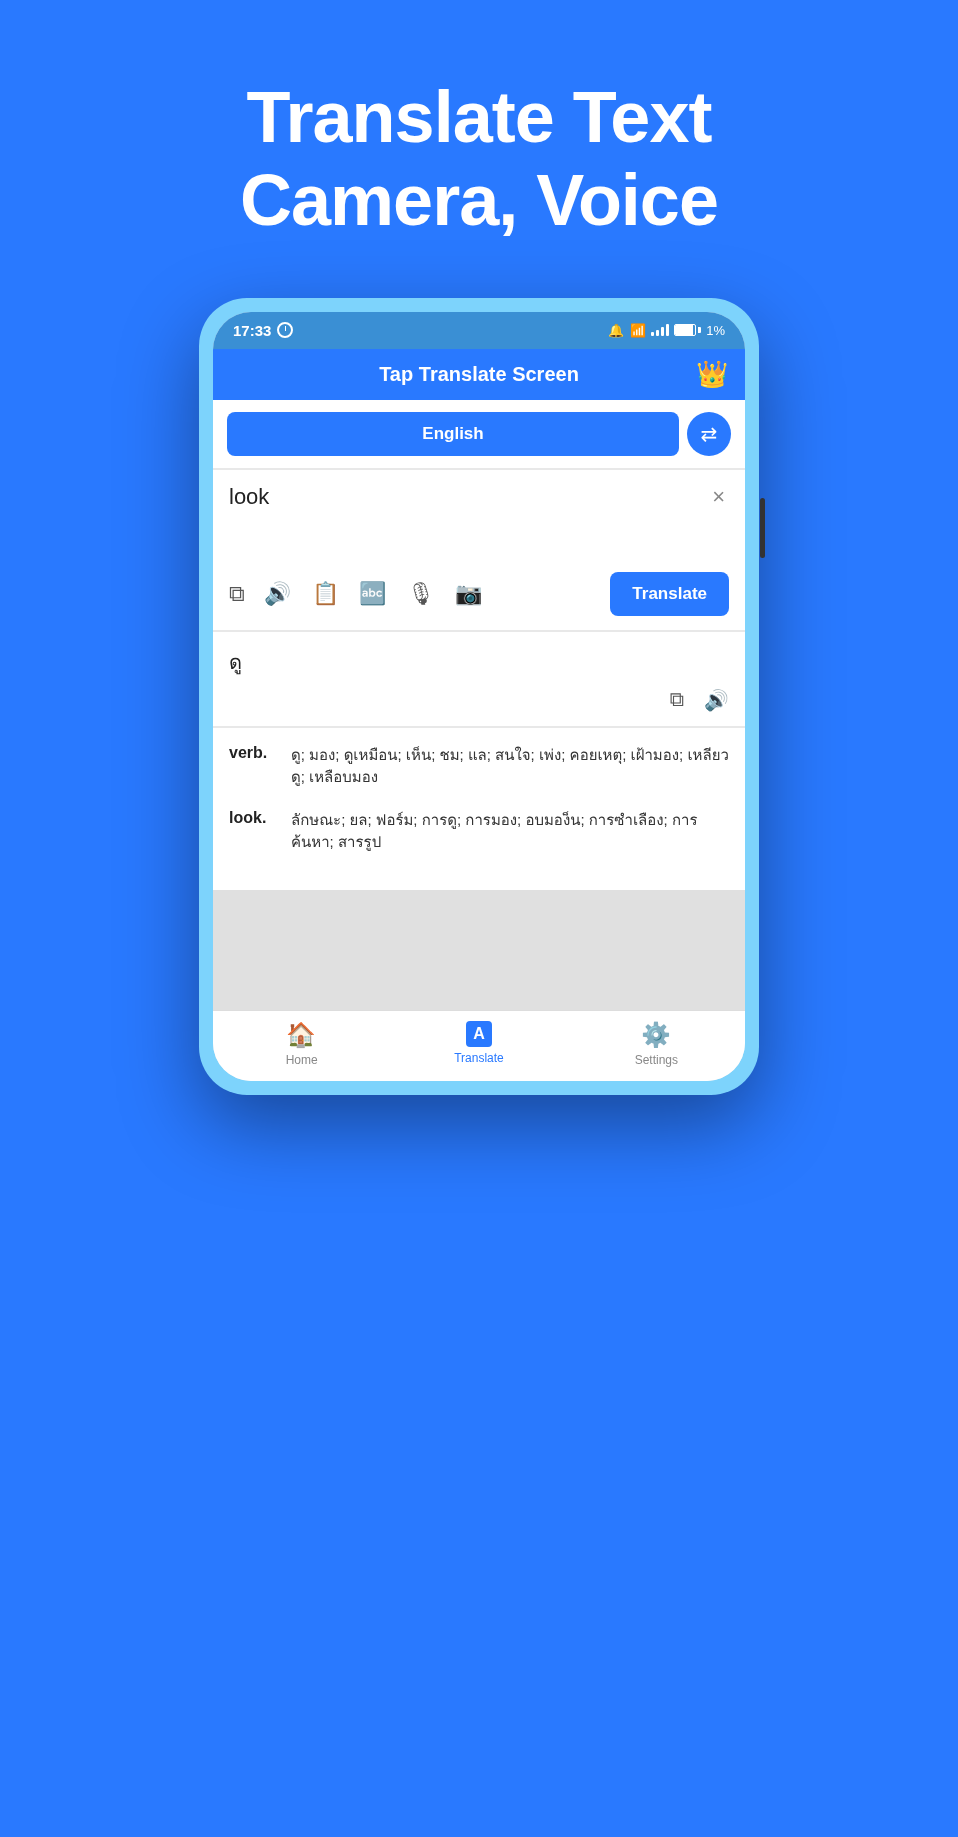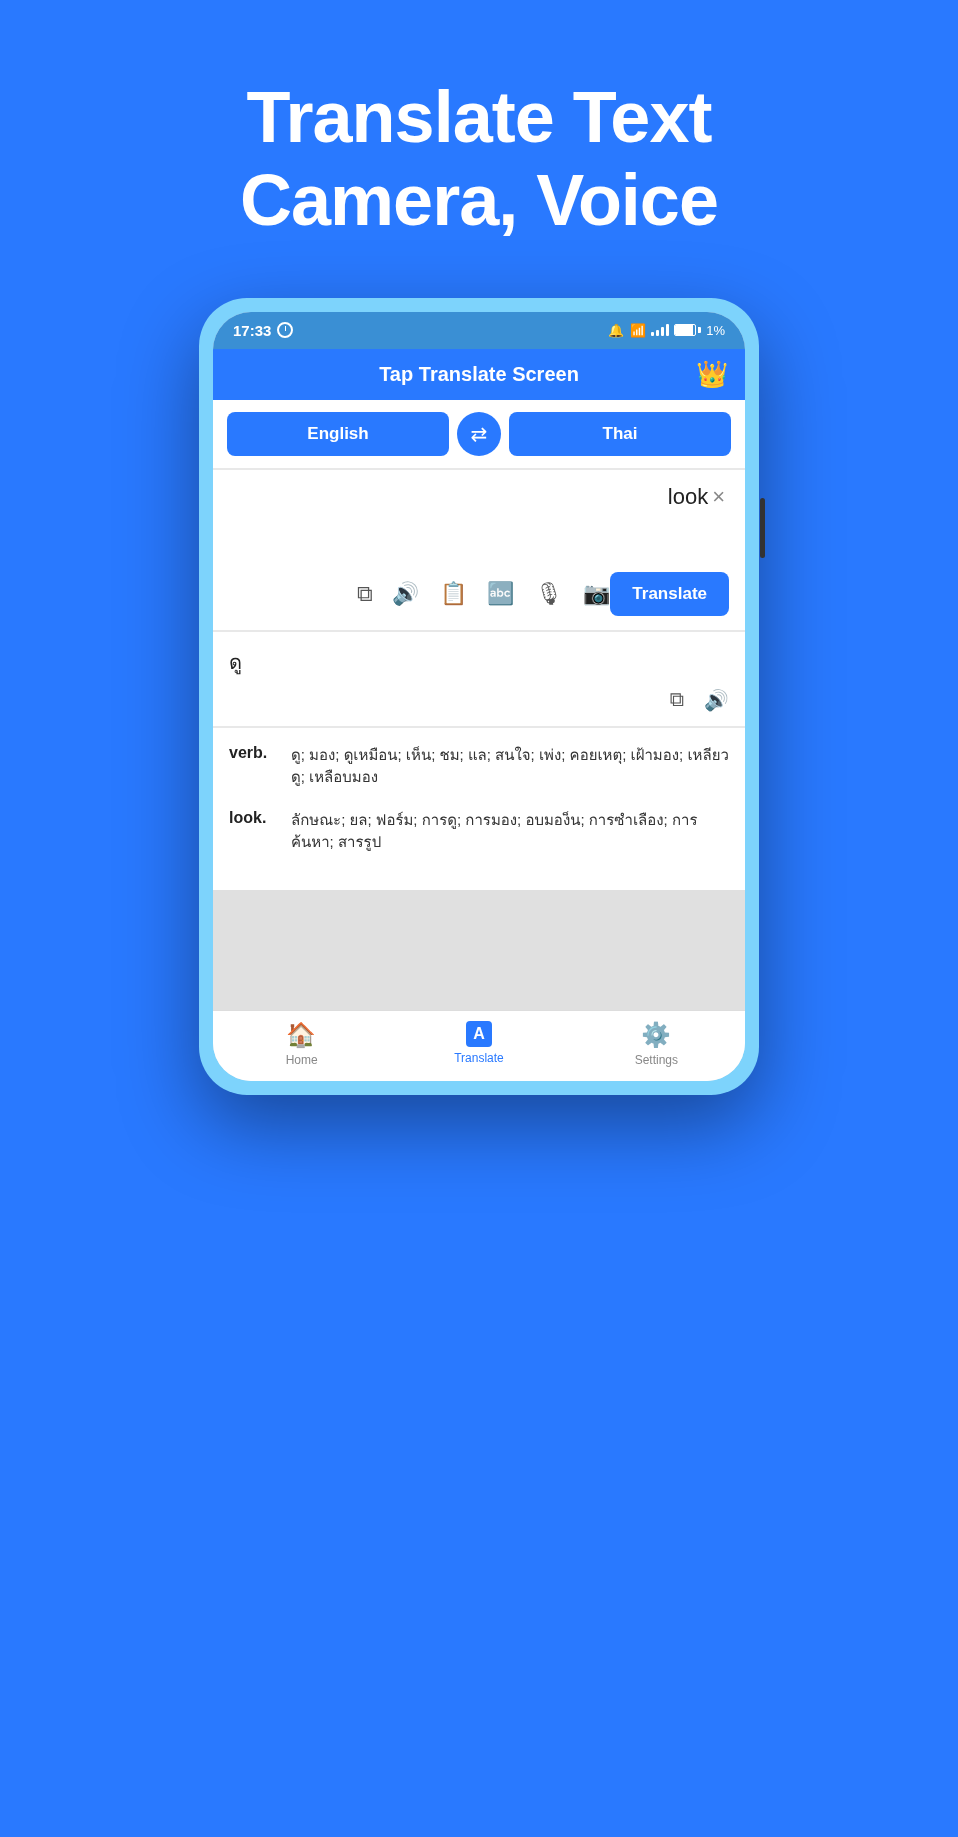--- a/index.html
+++ b/index.html
@@ -125,21 +125,20 @@
     }
 
     
     .input-area {
       background: #fff;
       margin: 2px 0 0 0;
       padding: 14px 16px;
       min-height: 160px;
       display: flex;
       flex-direction: column;
-      align-items: flex-end;
     }
     .input-top {
       display: flex;
       justify-content: space-between;
       align-items: flex-start;
     }
     .input-text {
       font-size: 22px;
       color: #222;
       flex: 1;
@@ -389,21 +388,20 @@
     <div class="app-header">
       <span class="app-header-title">Tap Translate Screen</span>
       <span class="crown-icon">👑</span>
     </div>
 
     <div class="lang-selector">
       <button class="lang-btn">English</button>
       <div class="swap-btn">
         <span class="swap-icon">⇄</span>
       </div>
-      <button class="lang-btn">Thai</button>
     </div>
 
     <div class="input-area">
       <div class="input-top">
         <span class="input-text">look</span>
         <span class="clear-btn">×</span>
       </div>
       <div class="input-toolbar">
         <div class="toolbar-icons">
           <span class="tool-icon">⧉</span>

